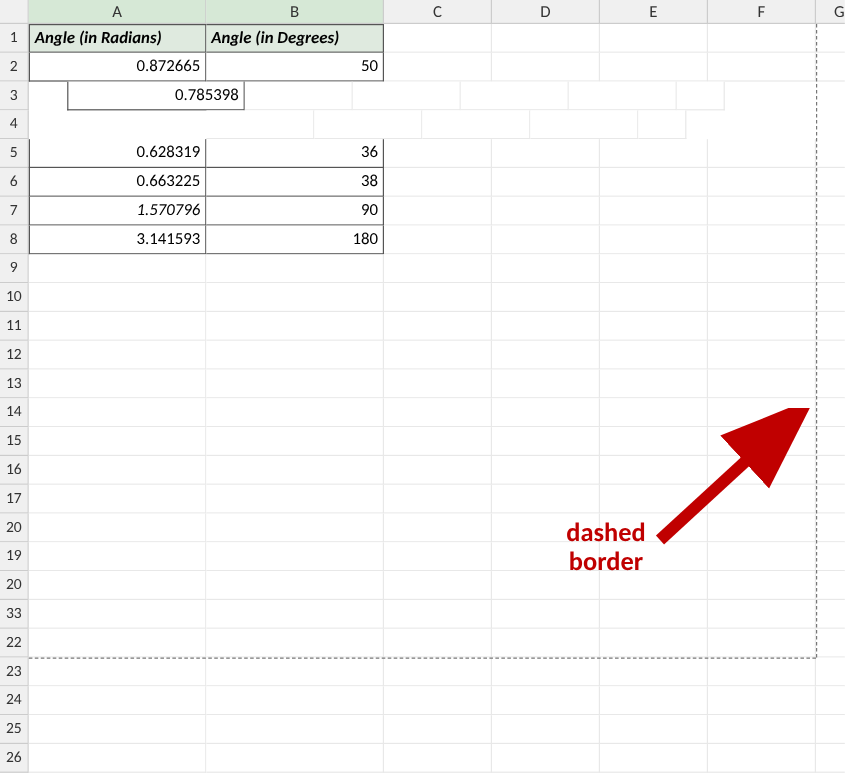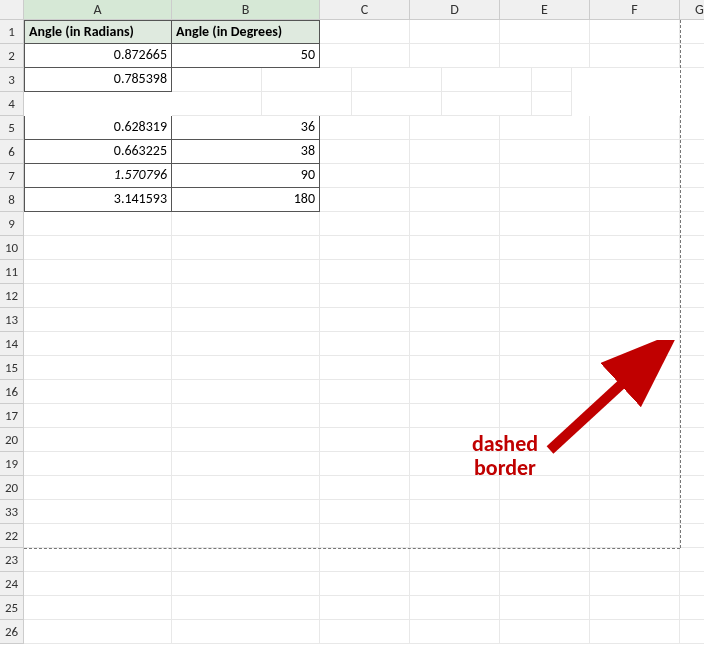--- a/index.html
+++ b/index.html
@@ -74,21 +74,21 @@
     overflow: hidden;
     white-space: nowrap;
     background: #fff;
   }
   .cell.header-cell {
     font-weight: 700;
     background: #dfeadf;
     text-align: left;
   }
   .cell.num { text-align: right; }
-  .data-border-top { border-top: 1px solid #555; }
+  .data-border-top { border-top: 1px solid #555; font-style: italic; }
   .data-border-left { border-left: 1px solid #555; }
   .data-border-right { border-right: 1px solid #555; }
   .data-border-bottom { border-bottom: 1px solid #555; }
   .page-break-v {
     position: absolute;
     top: 20px;
     width: 0;
     border-right: 1px dashed #777;
     pointer-events: none;
   }
@@ -168,21 +168,21 @@
       <div class="row">
         <div class="cell data-border-left data-border-right data-border-bottom num" style="width: 148px;">0.872665</div>
         <div class="cell data-border-right data-border-bottom num" style="width: 148px;">50</div>
         <div class="cell" style="width: 90px;"></div>
         <div class="cell" style="width: 90px;"></div>
         <div class="cell" style="width: 90px;"></div>
         <div class="cell" style="width: 90px;"></div>
         <div class="cell" style="width: 40px;"></div>
       </div>
       <div class="row">
-        <div class="cell data-border-left data-border-right data-border-bottom num" style="width: 148px;">0.785398</div>
+        <div class="cell data-border-left data-border-right data-border-bottom num" style="width: 148px; margin-left: 32px;">0.785398</div>
         <div class="cell" style="width: 90px;"></div>
         <div class="cell" style="width: 90px;"></div>
         <div class="cell" style="width: 90px;"></div>
         <div class="cell" style="width: 90px;"></div>
         <div class="cell" style="width: 40px;"></div>
       </div>
       <div class="row">
         <div class="cell data-border-right data-border-bottom num" style="width: 148px; margin-top: 24px;">100</div>
         <div class="cell" style="width: 90px;"></div>
         <div class="cell" style="width: 90px;"></div>

